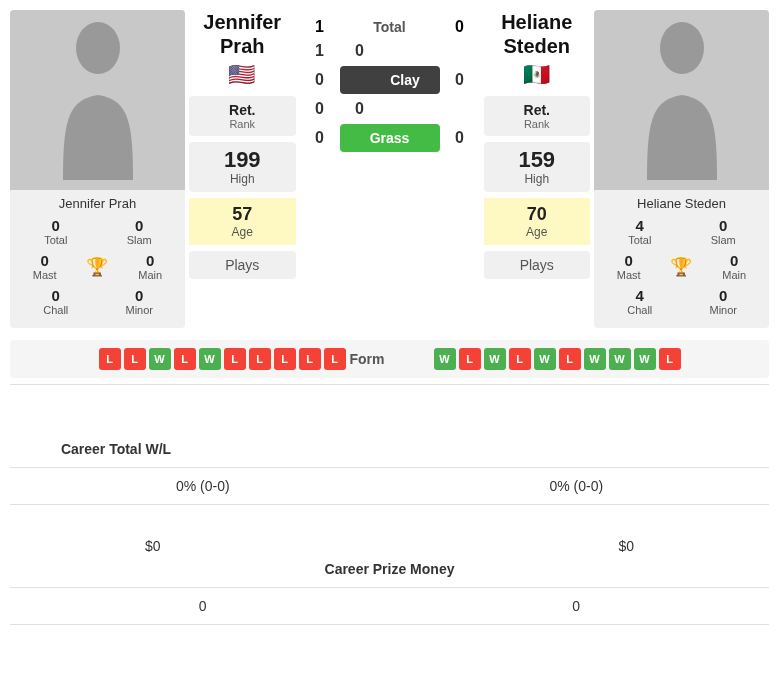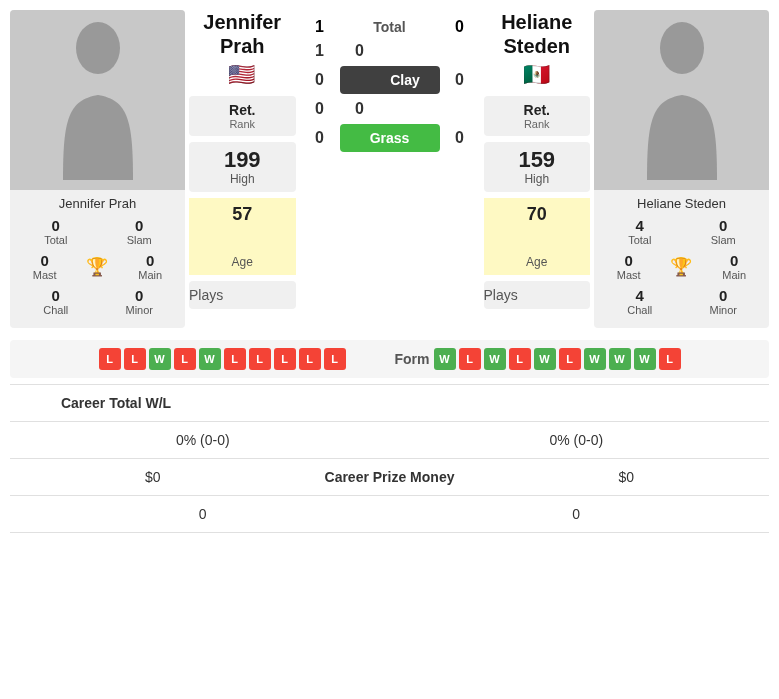--- a/index.html
+++ b/index.html
@@ -138,27 +138,27 @@
     .age-box {
       background: #fef9c3;
       border-radius: 0;
       padding: 6px 12px;
       text-align: center;
       width: 100%;
       margin-bottom: 6px;
     }
 
     .age-value { font-size: 18px; font-weight: bold; color: #222; }
-    .age-label { font-size: 12px; color: #555; margin-top: 30px; }
+    .age-label { font-size: 12px; color: #555; }
 
     .plays-box {
       background: #f0f0f0;
       border-radius: 4px;
       padding: 6px 0;
-      text-align: left;
+      text-align: center;
       width: 100%;
     }
 
     .plays-label { font-size: 14px; color: #555; }
 
     
     .court-section {
       flex: 1.6;
       display: flex;
       flex-direction: column;
@@ -240,21 +240,21 @@
       border-radius: 4px;
       display: flex;
       align-items: center;
       padding: 8px 10px;
       margin-bottom: 6px;
       gap: 4px;
     }
 
     .form-label {
       flex: 0 0 80px;
-      text-align: right;
+      text-align: left;
       font-size: 14px;
       color: #555;
       font-weight: bold;
     }
 
     .form-badges-left {
       flex: 1;
       display: flex;
       gap: 3px;
       justify-content: flex-end;
@@ -299,20 +299,21 @@
       font-size: 14px;
       color: #333;
     }
 
     .stats-center-label {
       flex: 0 0 200px;
       text-align: center;
       font-size: 14px;
       font-weight: bold;
       color: #333;
+      margin-top: 46px;
     }
 
     .stats-right-val {
       flex: 1;
       text-align: center;
       font-size: 14px;
       color: #333;
     }
 
     .stats-section {

